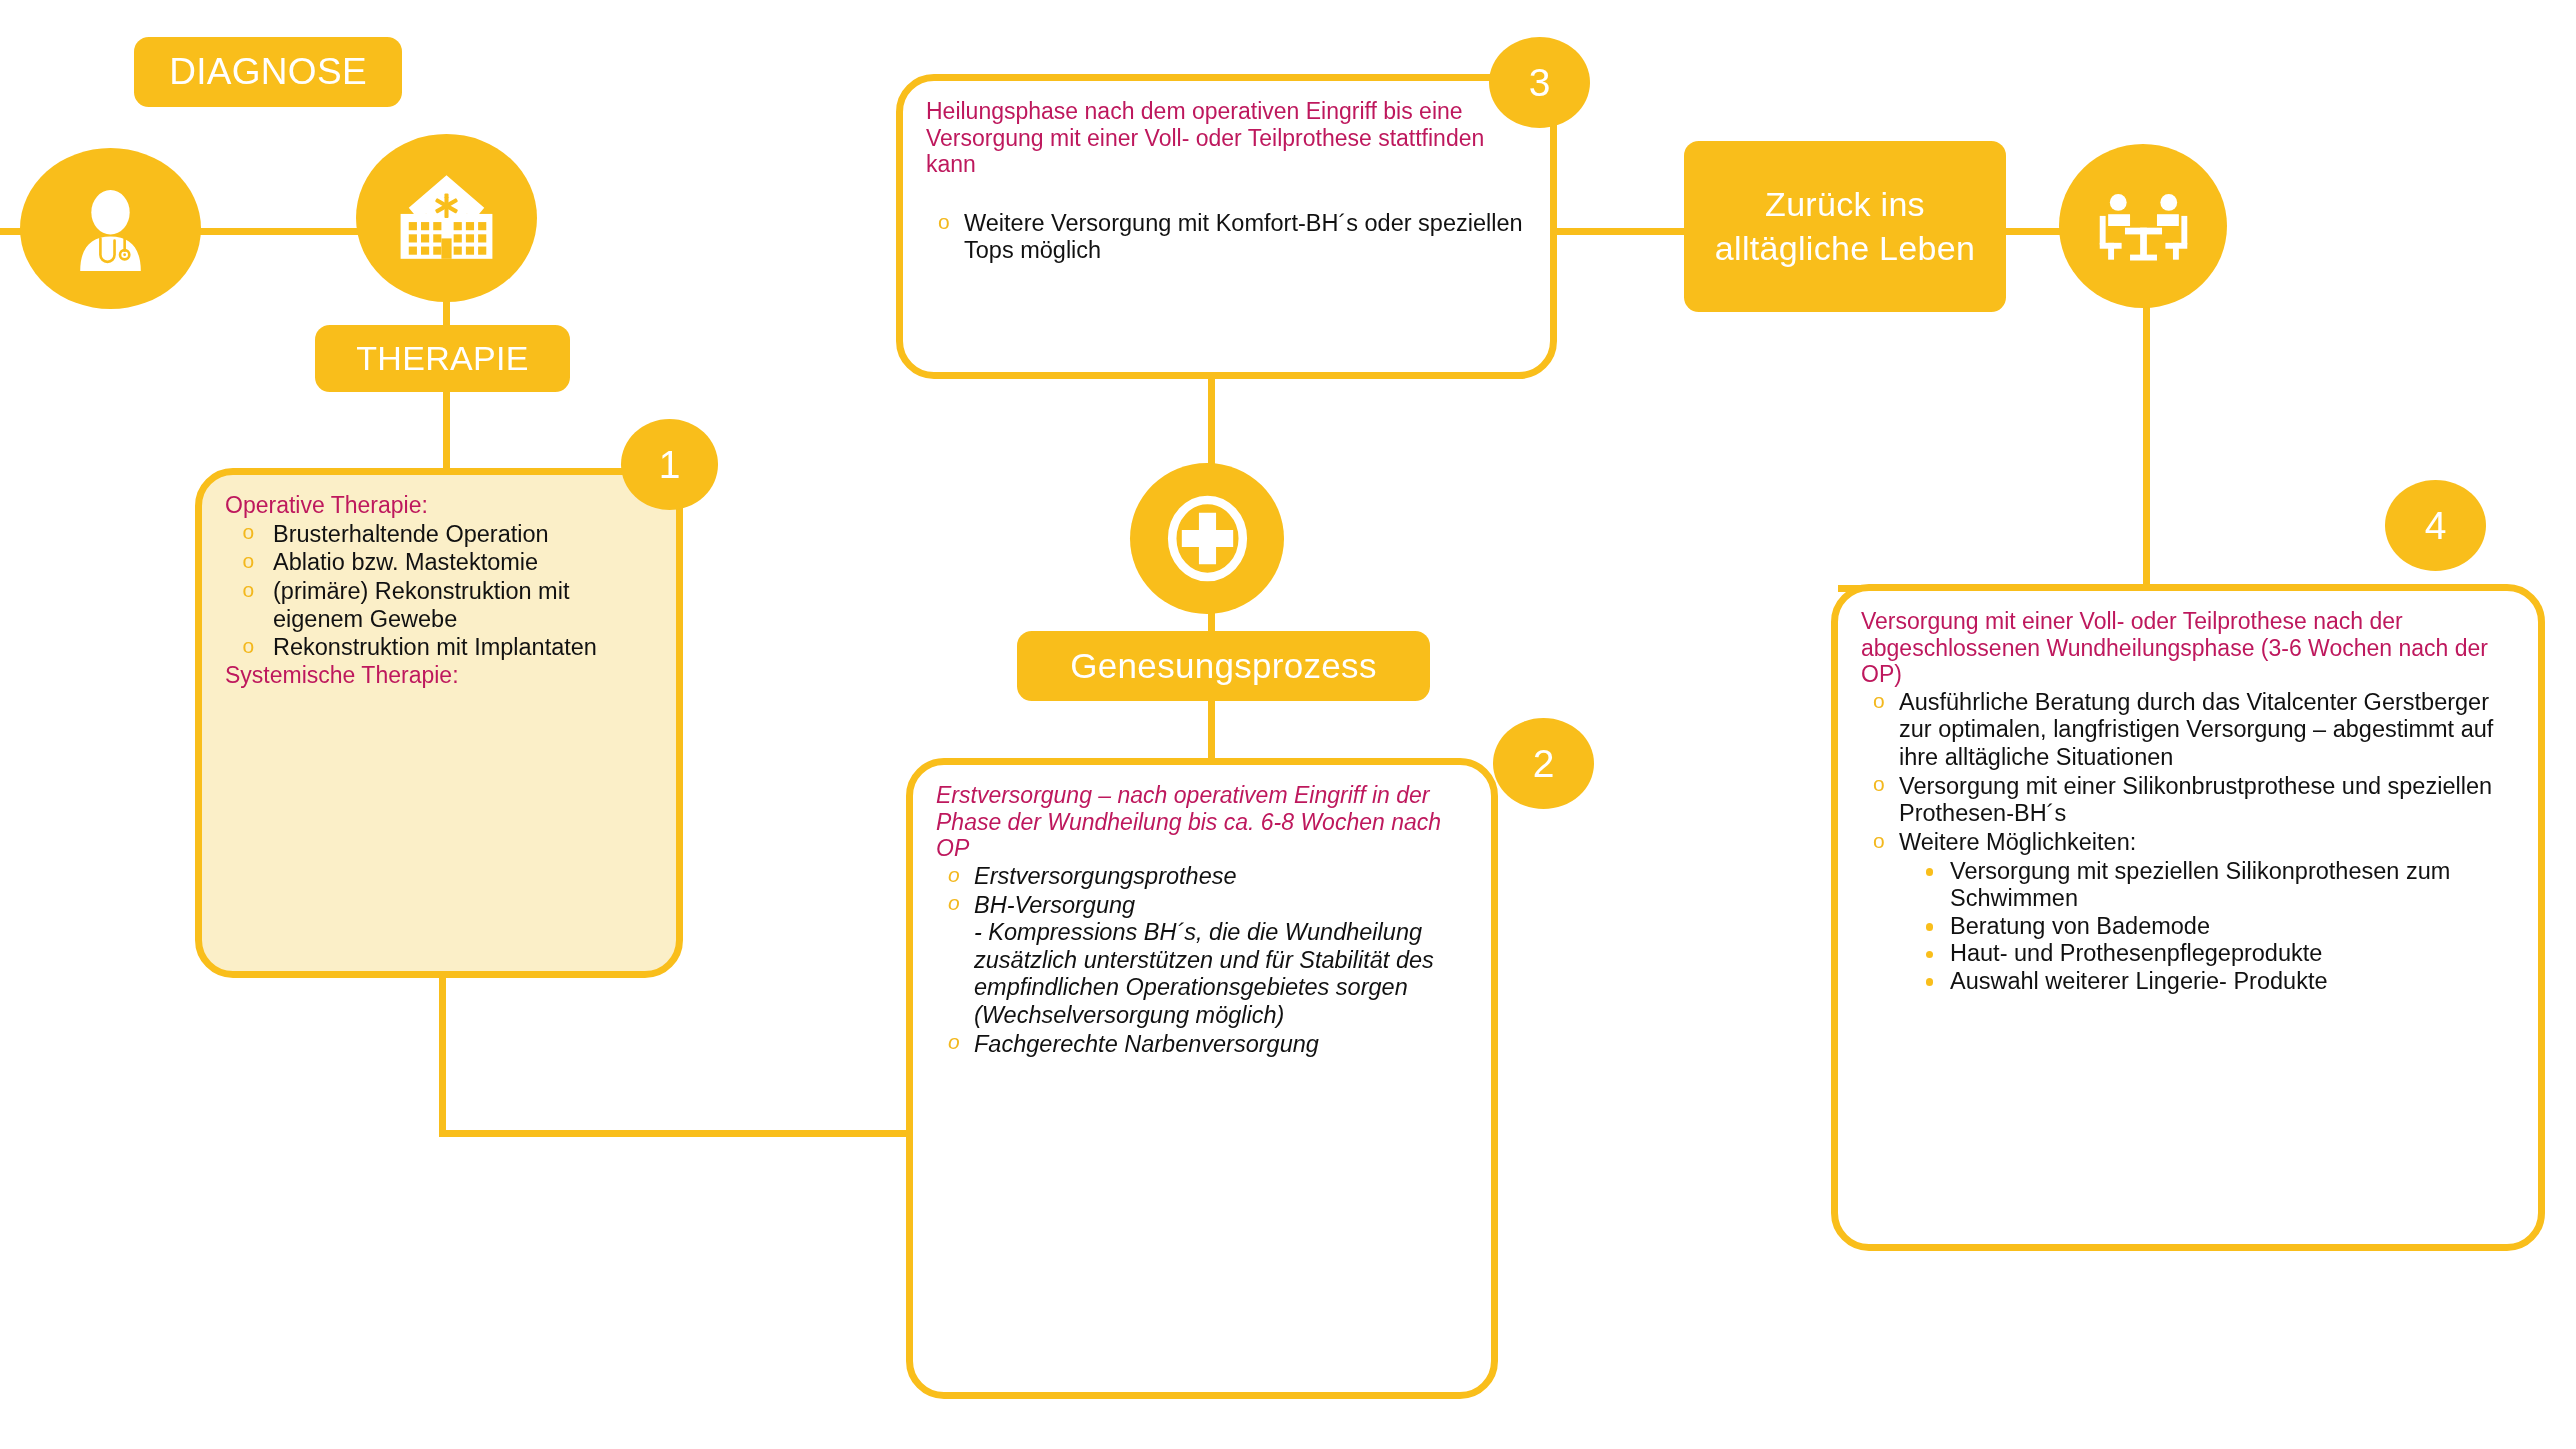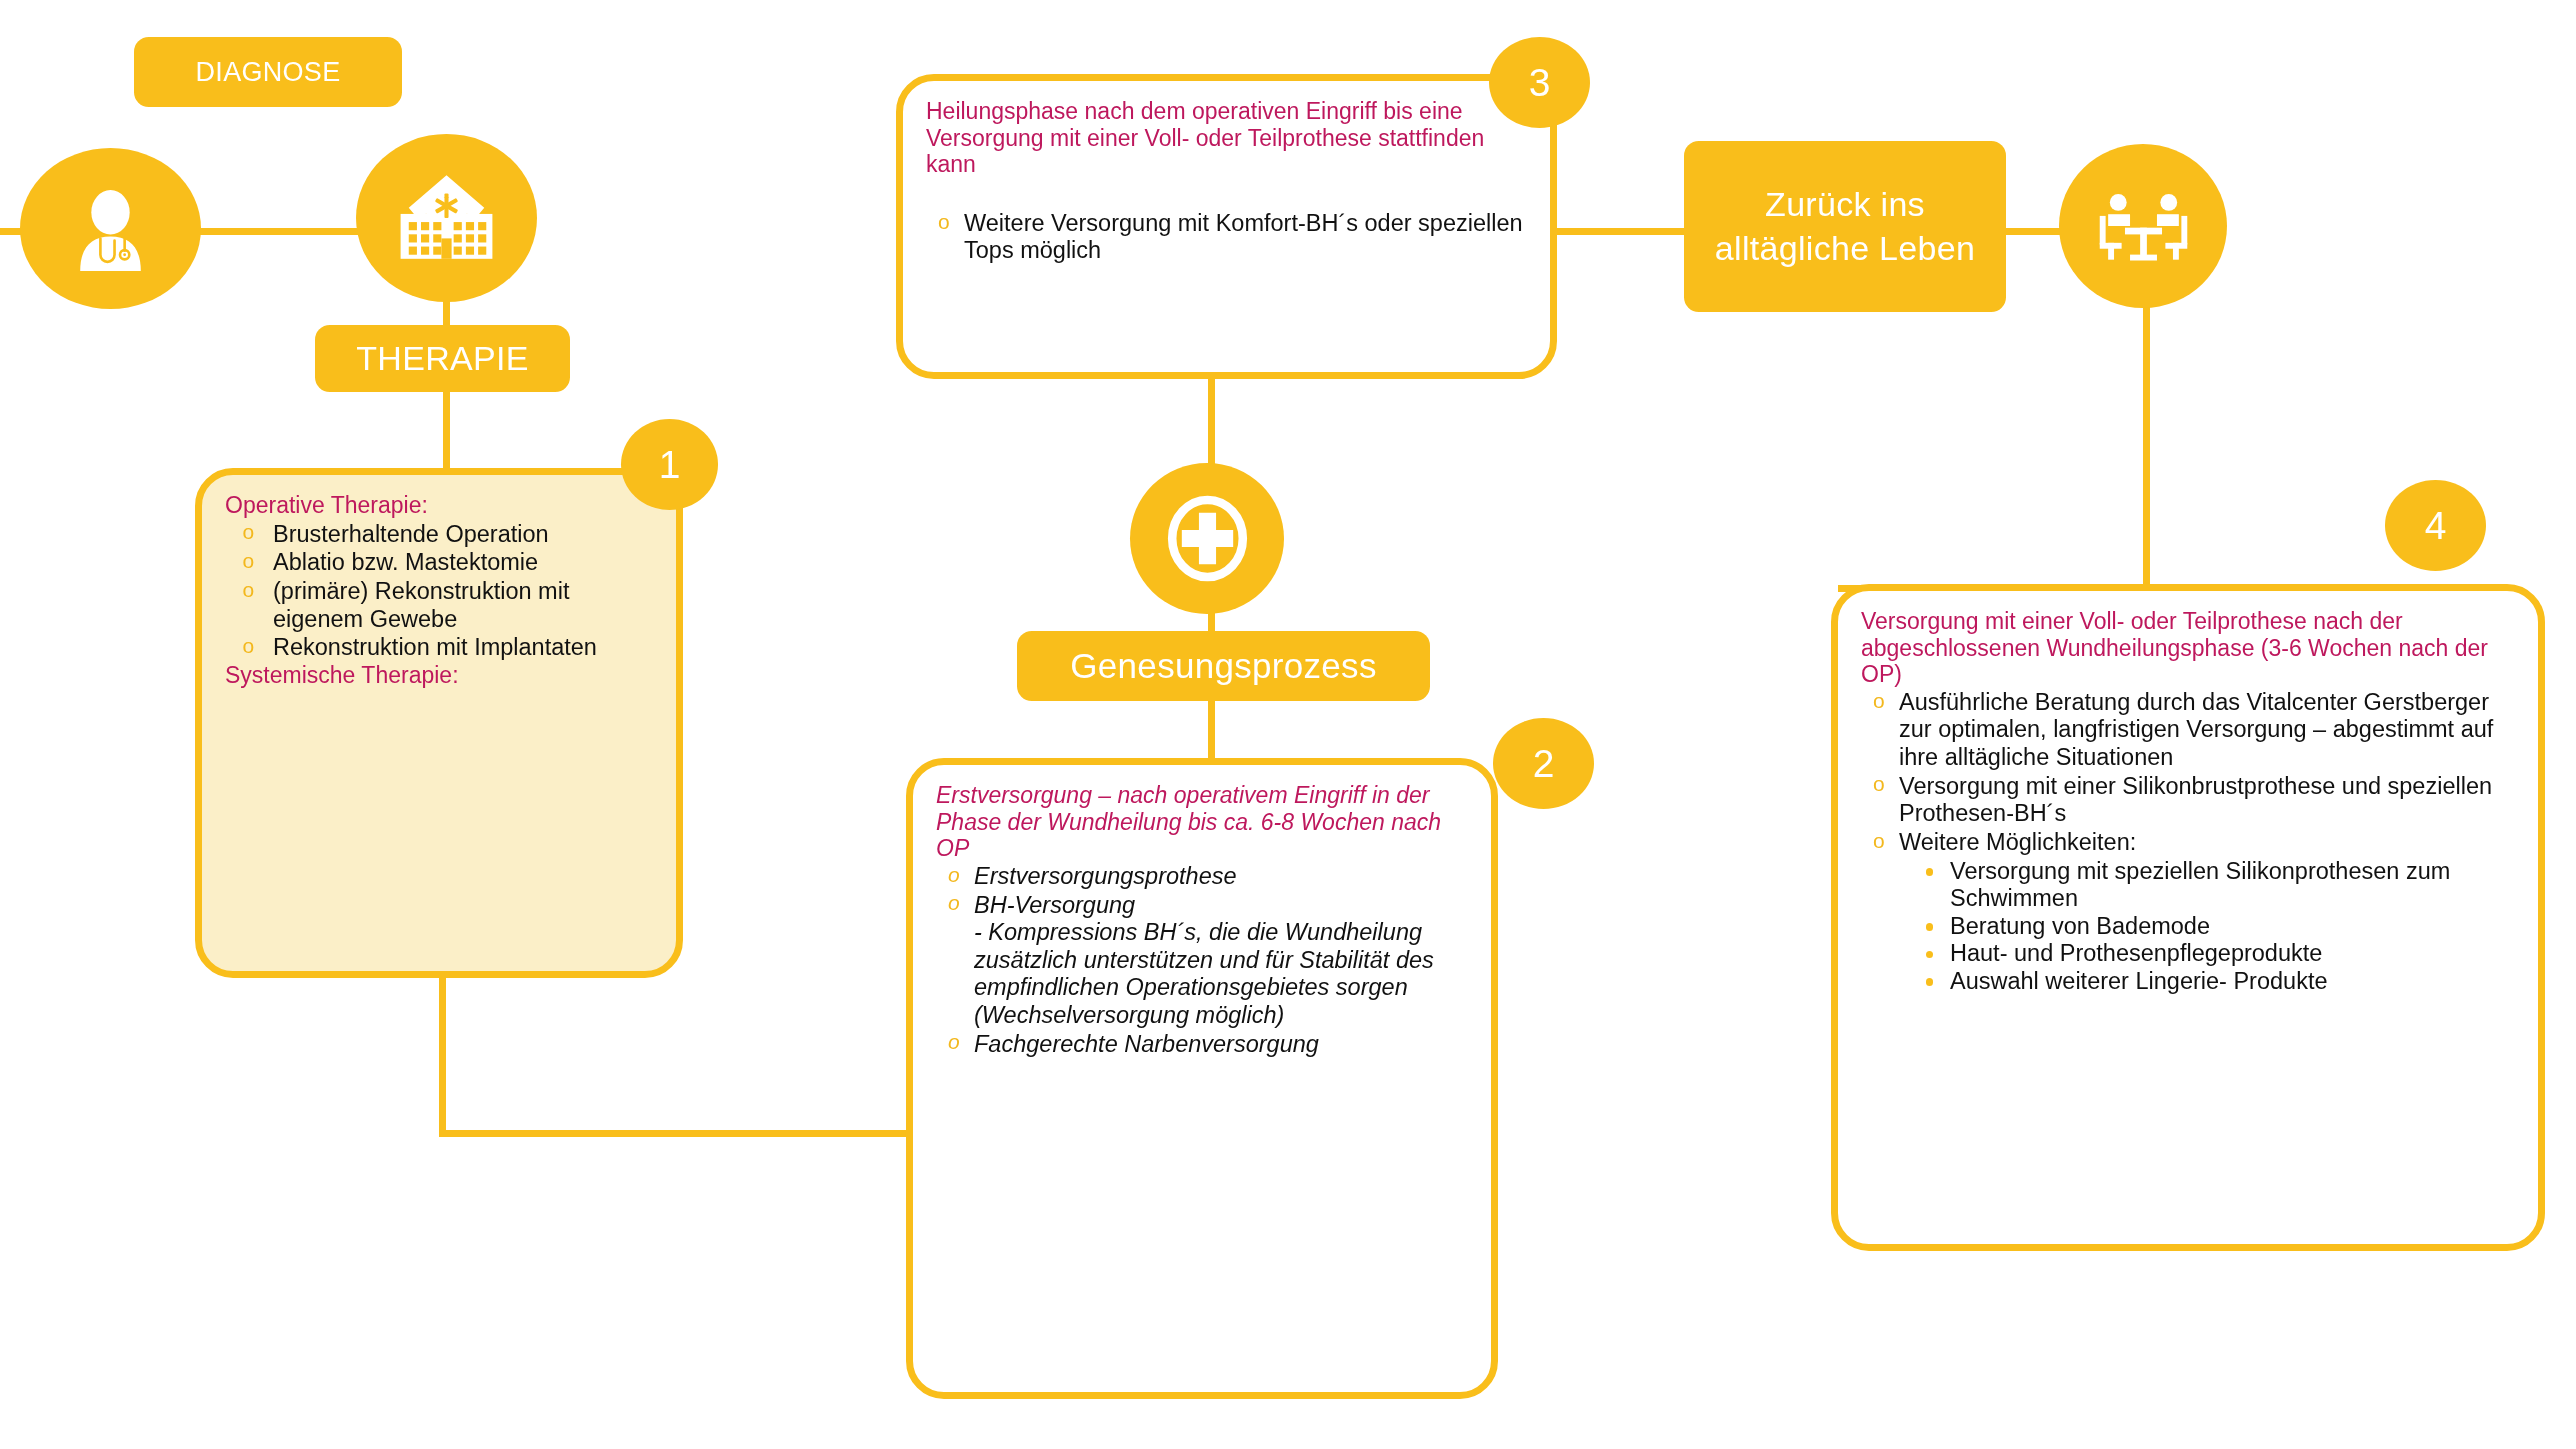--- a/index.html
+++ b/index.html
@@ -135,21 +135,21 @@
   <div class="conn conn-h" style="left:1543px; top:228px; width:144px;"></div>
 
   <div class="conn conn-v" style="left:1539px; top:87px; height:145px;"></div>
 
   <div class="conn conn-h" style="left:1986px; top:228px; width:87px;"></div>
 
   <div class="conn conn-v" style="left:2143px; top:302px; height:288px;"></div>
 
   <div class="conn conn-h" style="left:1838px; top:585px; width:402px;"></div>
 
-  <div class="banner" style="left:134px; top:37px; width:268px; height:70px; font-size:27px;">
+  <div class="banner" style="left:134px; top:37px; width:268px; height:70px; font-size:37px;">
     <span>DIAGNOSE</span>
   </div>
 
   <div class="icon-bubble" style="left:20px; top:148px; width:181px; height:161px;">
     <span>
       <svg width="101" height="101" viewBox="0 0 100 100">
         <ellipse cx="50" cy="34" rx="19" ry="22" fill="#fff"></ellipse>
         <path d="M50 58 C30 58 20 70 20 92 L80 92 C80 70 70 58 50 58 Z" fill="#fff"></path>
         <path d="M40 60 L40 76 a7 7 0 0 0 14 0 L54 62" fill="none" stroke="#F9BE1B" stroke-width="2.6" stroke-linecap="round"></path>
         <path d="M64 60 L64 72" fill="none" stroke="#F9BE1B" stroke-width="2.6" stroke-linecap="round"></path>

